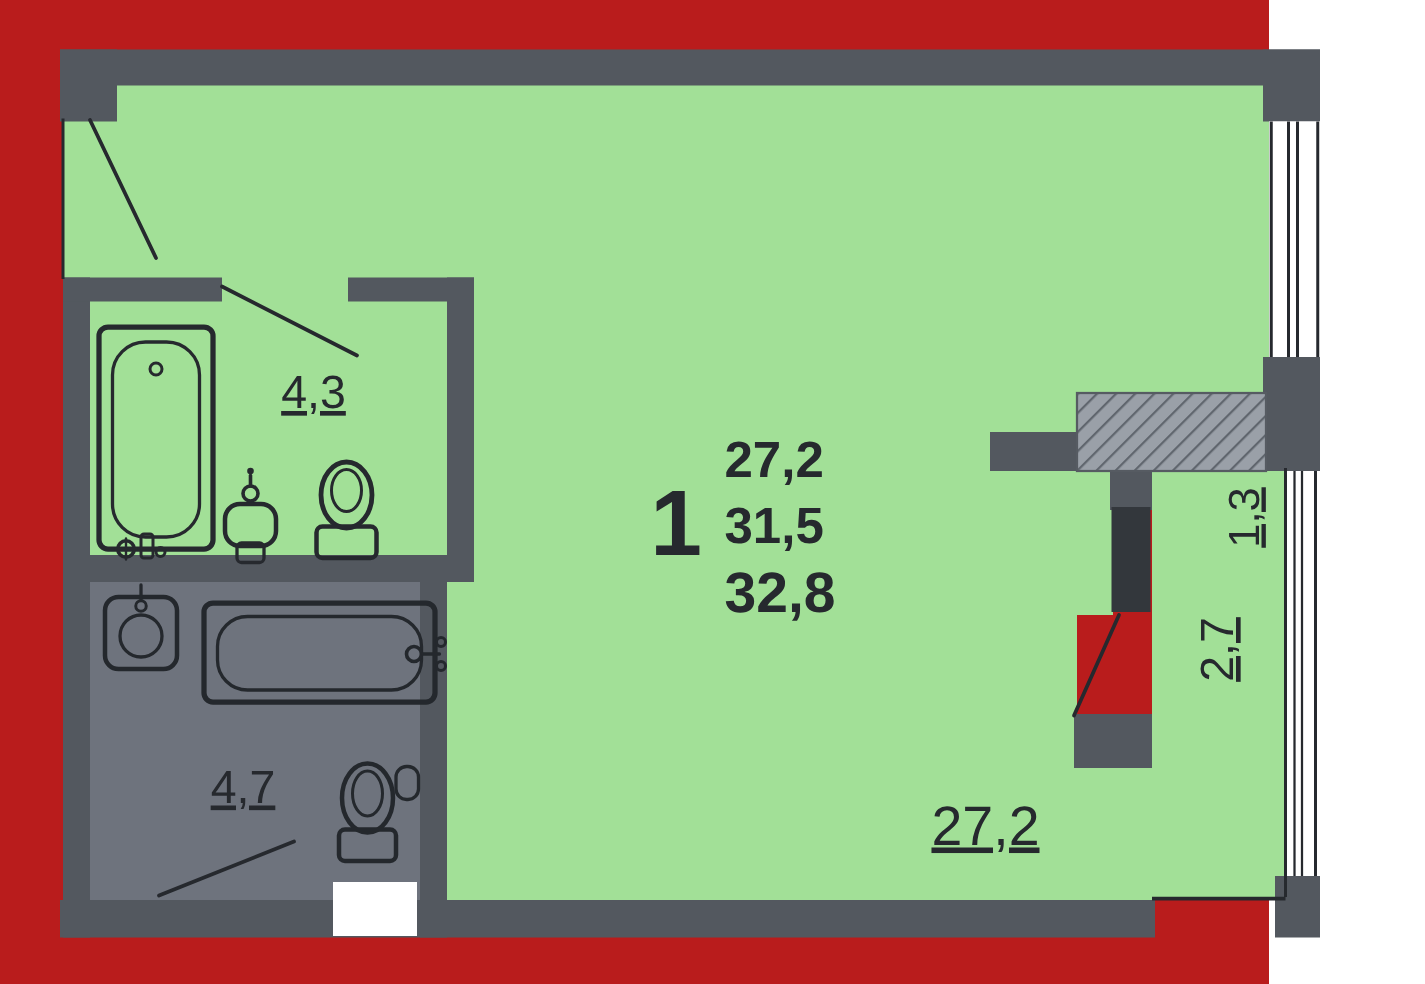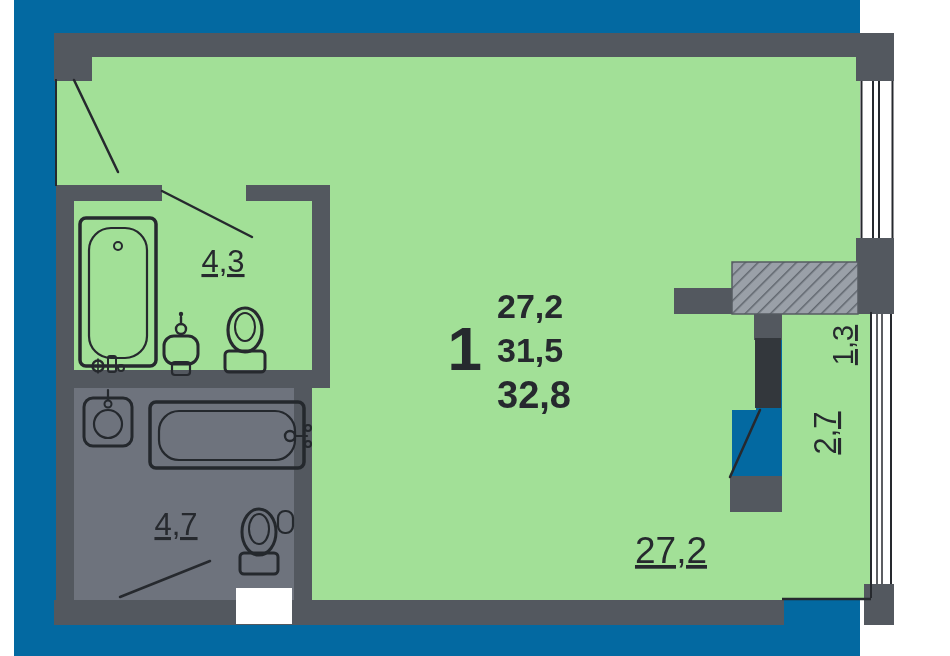--- a/index.html
+++ b/index.html
@@ -6,23 +6,22 @@
     --room-green:#a2e097;
     --wall-dark:#53585f;
     --bath-gray:#6e737d;
     --hatch-gray:#9aa0a8;
     --ink:#26292e;
   }
   html,body{margin:0;padding:0;background:#ffffff;}
   .canvas{
     position:relative;
     width:846px;height:656px;
-    background:#0369a1;
+    background:#b91c1c;
     font-family:"Liberation Sans", sans-serif;
-    margin-left:14px;
   }
   svg text{
     font-family:"Liberation Sans", sans-serif;
     fill:var(--ink);
   }
   .room-label{ text-decoration:underline; font-weight:500; }
   .summary-num{ font-weight:bold; }
 </style>
 </head>
 <body>

